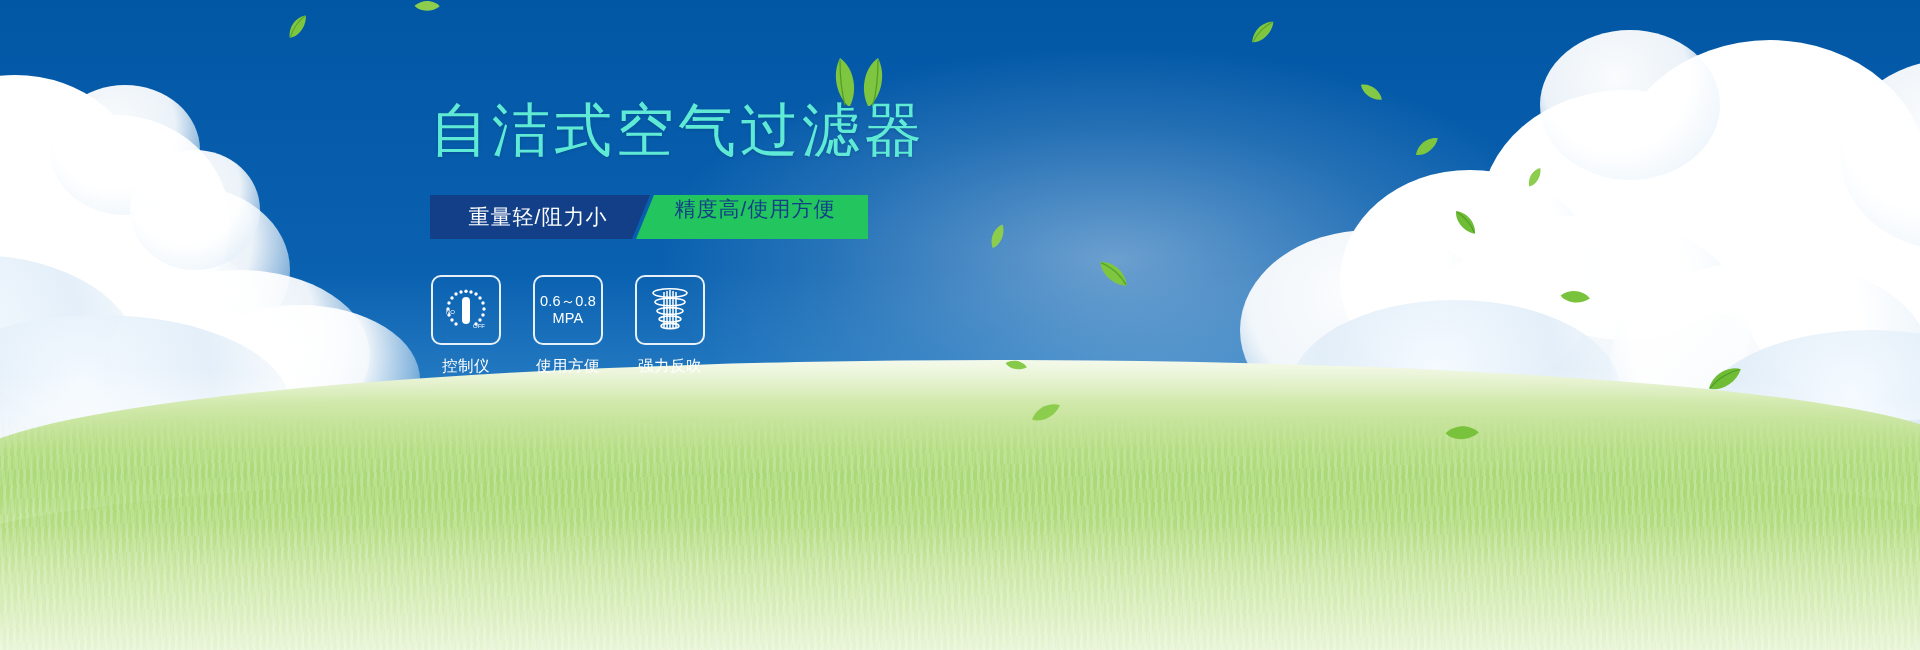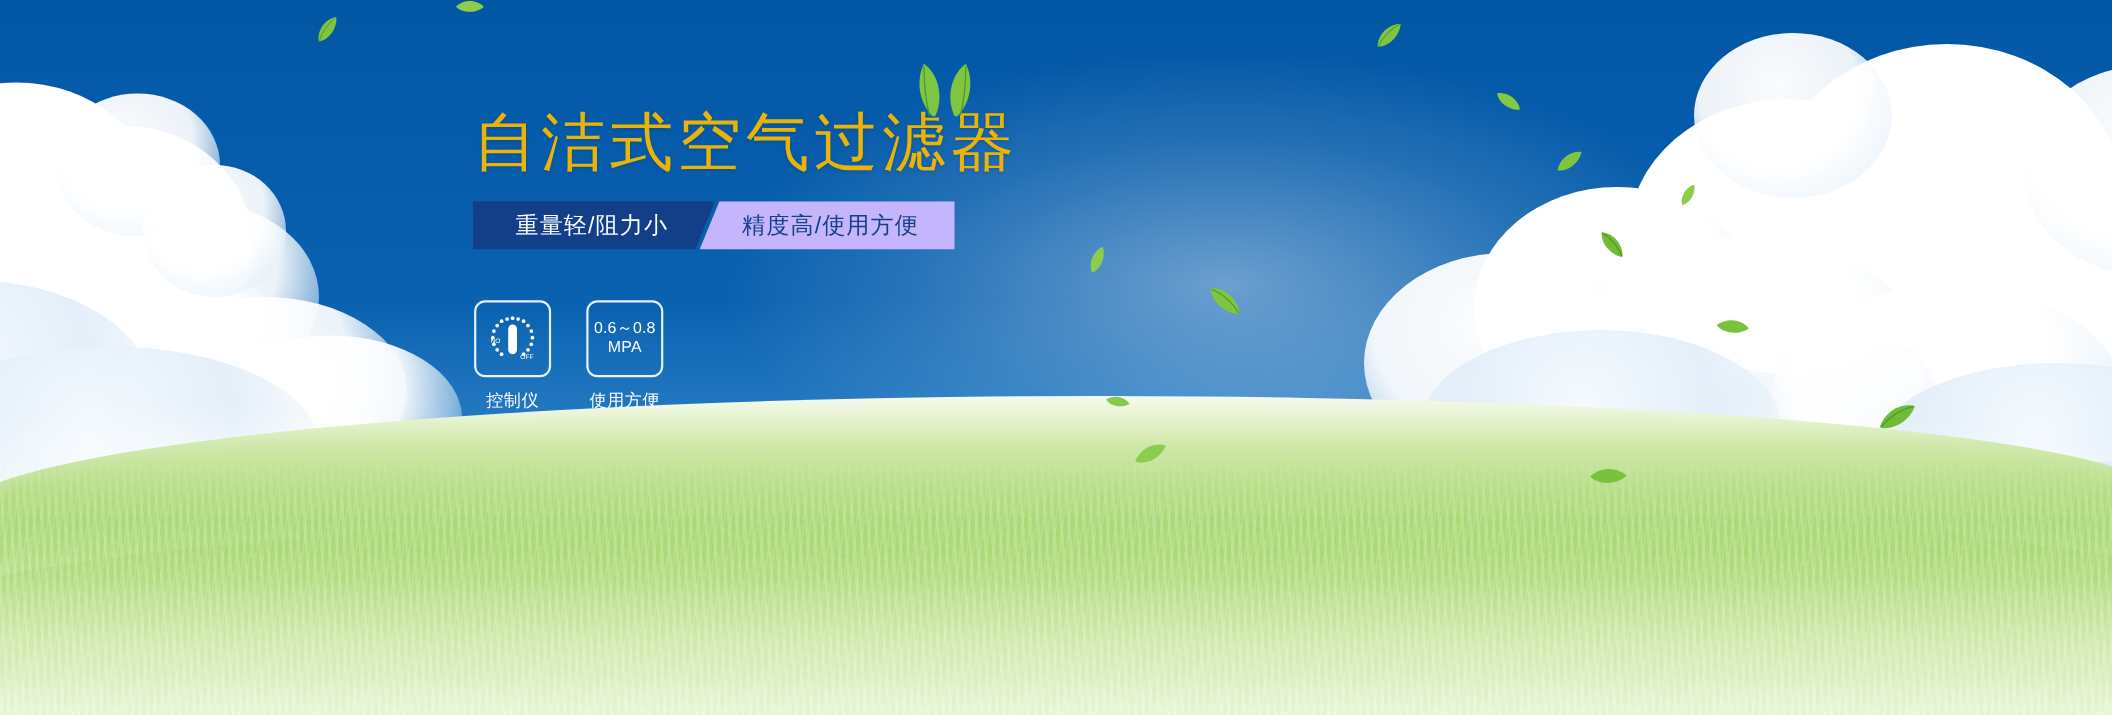--- a/index.html
+++ b/index.html
@@ -80,53 +80,52 @@
     background:radial-gradient(ellipse at center, rgba(255,255,255,.40) 0%, rgba(255,255,255,.12) 45%, rgba(255,255,255,0) 72%);
     pointer-events:none;
   }
   
   .leaf{position:absolute;pointer-events:none;}
   .leaf svg{display:block;}
   
   .content{position:absolute;left:430px;top:100px;width:760px;}
   .title{
     position:relative;
-    color:#eab308;
+    color:#5eead4;
     font-size:58px;
     letter-spacing:4px;
     line-height:1.05;
     font-weight:400;
     white-space:nowrap;
     text-shadow:0 1px 3px rgba(0,40,90,.28);
   }
   .titleLeaves{position:absolute;left:398px;top:-44px;}
-  .tags{display:flex;align-items:stretch;margin-top:22px;height:44px;width:392px;}
+  .tags{display:flex;align-items:stretch;margin-top:34px;height:44px;width:392px;}
   .tagA{
     position:relative;background:#123f88;color:#ffffff;
     display:flex;align-items:center;justify-content:center;
     padding:0 26px 0 22px;font-size:21px;letter-spacing:1px;
     clip-path:polygon(0 0, 100% 0, calc(100% - 18px) 100%, 0 100%);
     min-width:172px;
   }
   .tagB{
-    position:relative;background:#c4b5fd;color:#123f88;
-    display:flex;align-items:center;justify-content:center;
+    position:relative;background:#22c55e;color:#123f88;
+    display:flex;align-items:flex-start;justify-content:center;
     padding:0 20px 0 26px;font-size:21px;letter-spacing:1px;
     margin-left:-14px;
     clip-path:polygon(18px 0, 100% 0, 100% 100%, 0 100%);
     min-width:186px;
   }
   .features{display:flex;gap:30px;margin-top:36px;}
   .feat{width:72px;display:flex;flex-direction:column;align-items:center;}
   .featBox{
     width:70px;height:70px;border:2px solid rgba(255,255,255,.9);
     border-radius:10px;display:flex;flex-direction:column;
     align-items:center;justify-content:center;color:#ffffff;
     box-sizing:border-box;
-    margin-top:10px;
   }
   .featText{font-size:14px;line-height:1.18;text-align:center;letter-spacing:.2px;white-space:nowrap;}
   .featText.big{font-size:14.5px;}
   .featLabel{margin-top:11px;color:#ffffff;font-size:15.5px;white-space:nowrap;letter-spacing:.5px;}
   .featBox svg{display:block;}
 </style>
 </head>
 <body>
 
 <div class="banner">
@@ -301,18 +300,39 @@
       </div>
 
       <div class="feat">
         <div class="featBox">
           <div class="featText big">0.6～0.8</div>
           <div class="featText big">MPA</div>
         </div>
         <div class="featLabel">使用方便</div>
       </div>
 
+      <div class="feat">
+        <div class="featBox">
+          <svg width="52" height="48" viewBox="0 0 52 48">
+            <g fill="none" stroke="#ffffff" stroke-width="1.6">
+              <ellipse cx="26" cy="7" rx="17" ry="4.2"></ellipse>
+              <ellipse cx="26" cy="16" rx="15" ry="3.8"></ellipse>
+              <ellipse cx="26" cy="25" rx="13" ry="3.4"></ellipse>
+              <ellipse cx="26" cy="33" rx="11" ry="3"></ellipse>
+              <ellipse cx="26" cy="40" rx="9" ry="2.6"></ellipse>
+            </g>
+            <g stroke="#ffffff" stroke-width="1.5">
+              <line x1="20" y1="6" x2="20" y2="41"></line>
+              <line x1="23" y1="5" x2="23" y2="42"></line>
+              <line x1="26" y1="4" x2="26" y2="43"></line>
+              <line x1="29" y1="5" x2="29" y2="42"></line>
+              <line x1="32" y1="6" x2="32" y2="41"></line>
+            </g>
+          </svg>
+        </div>
+        <div class="featLabel">强力反吹</div>
+      </div>
 
 
 
     </div>
   </div>
 </div>
 
 </body></html>

